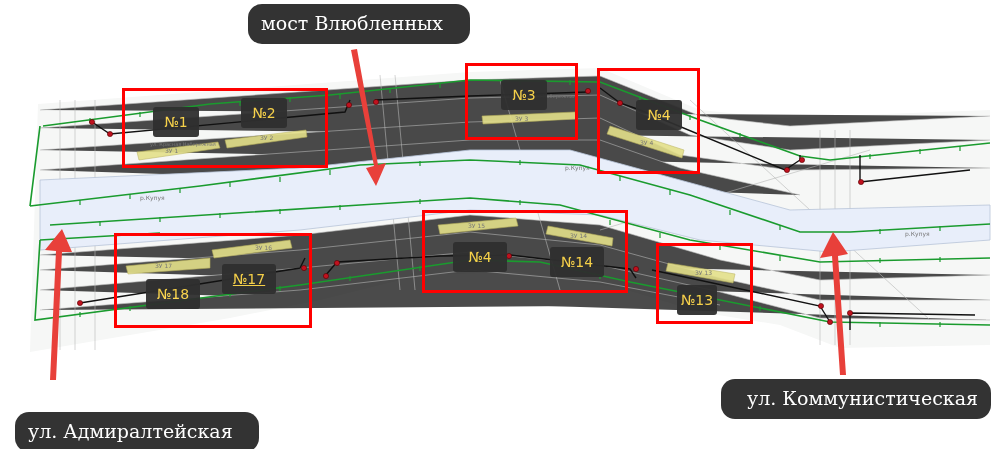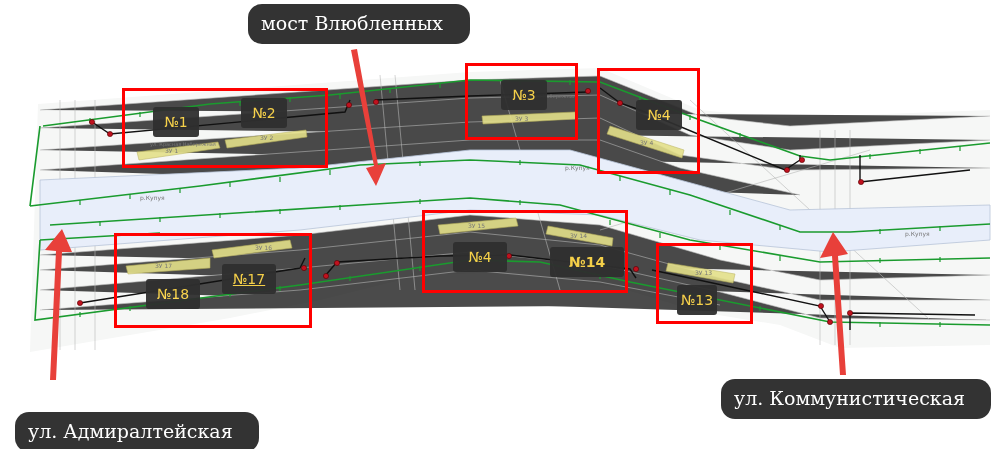--- a/index.html
+++ b/index.html
@@ -143,18 +143,18 @@
 <div class="zone" style="left:422px;top:210px;width:206px;height:83px;"></div>
 <div class="zone" style="left:656px;top:243px;width:97px;height:81px;"></div>
 
 <div class="badge" style="left:153px;top:107px;width:46px;">№1</div>
 <div class="badge" style="left:241px;top:98px;width:46px;">№2</div>
 <div class="badge" style="left:501px;top:80px;width:46px;">№3</div>
 <div class="badge" style="left:636px;top:100px;width:46px;">№4</div>
 <div class="badge" style="left:146px;top:279px;width:54px;">№18</div>
 <div class="badge" style="left:222px;top:264px;width:54px;text-decoration:underline;">№17</div>
 <div class="badge" style="left:453px;top:242px;width:54px;">№4</div>
-<div class="badge" style="left:550px;top:247px;width:74px;font-weight:bold;">№14</div>
+<div class="badge" style="left:550px;top:247px;width:54px;">№14</div>
 <div class="badge" style="left:677px;top:285px;width:40px;">№13</div>
 
 <div class="callout" style="left:248px;top:4px;width:222px;">мост Влюбленных</div>
 <div class="callout" style="left:15px;top:384px;width:244px;margin-top:28px;">ул. Адмиралтейская</div>
-<div class="callout" style="left:721px;top:379px;width:270px;">ул. Коммунистическая</div>
+<div class="callout" style="left:721px;top:379px;width:270px;text-align:right;">ул. Коммунистическая</div>
 
 </body></html>

